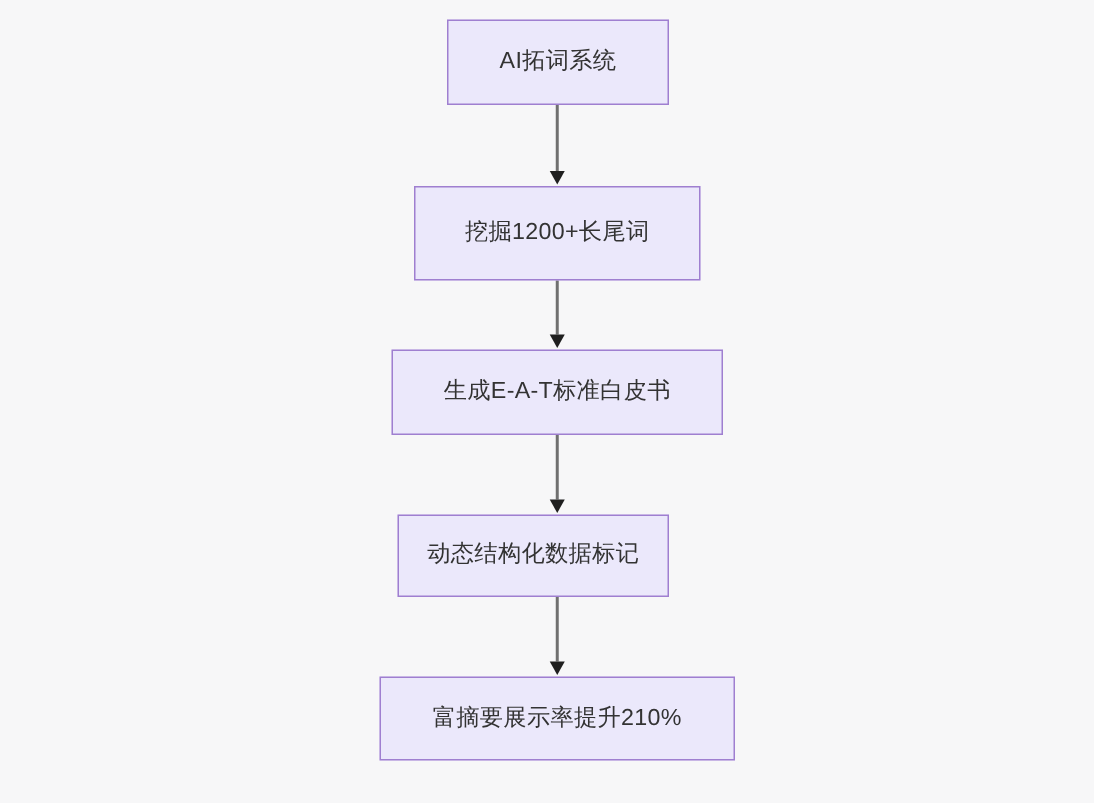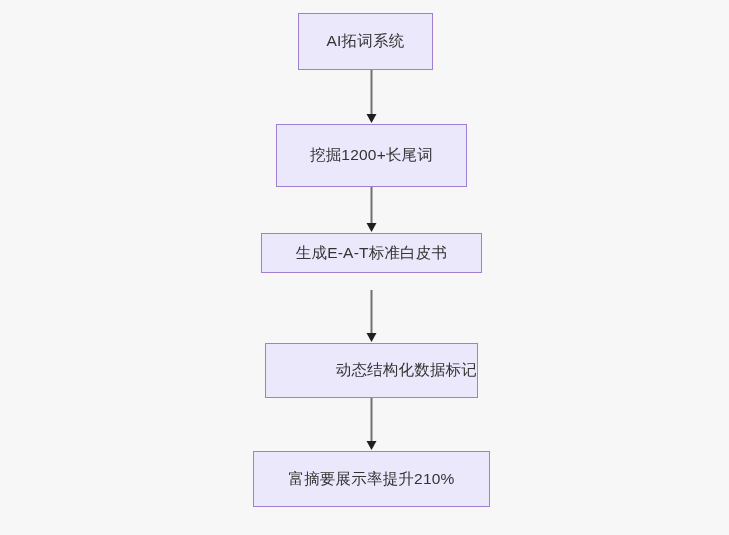--- a/index.html
+++ b/index.html
@@ -38,24 +38,24 @@
     font-size: 15.5px;
     line-height: 1.2;
     color: #333333;
     letter-spacing: 0.2px;
     white-space: nowrap;
     text-align: center;
     user-select: none;
   }
 
   
-  .node-1 { left: 298px; top: 13px;  width: 135px; height: 57px; }
+  .node-1 { left: 298px; top: 13px;  width: 148px; height: 57px; }
   .node-2 { left: 276px; top: 124px; width: 191px; height: 63px; }
-  .node-3 { left: 261px; top: 233px; width: 221px; height: 40px; }
-  .node-4 { left: 265px; top: 343px; width: 213px; height: 55px; justify-content: flex-end; }
+  .node-3 { left: 261px; top: 233px; width: 221px; height: 57px; }
+  .node-4 { left: 265px; top: 343px; width: 181px; height: 55px; }
   .node-5 { left: 253px; top: 451px; width: 237px; height: 56px; }
 
   
   #connector-layer {
     position: absolute;
     left: 0;
     top: 0;
     width: 729px;
     height: 535px;
     z-index: 1;

